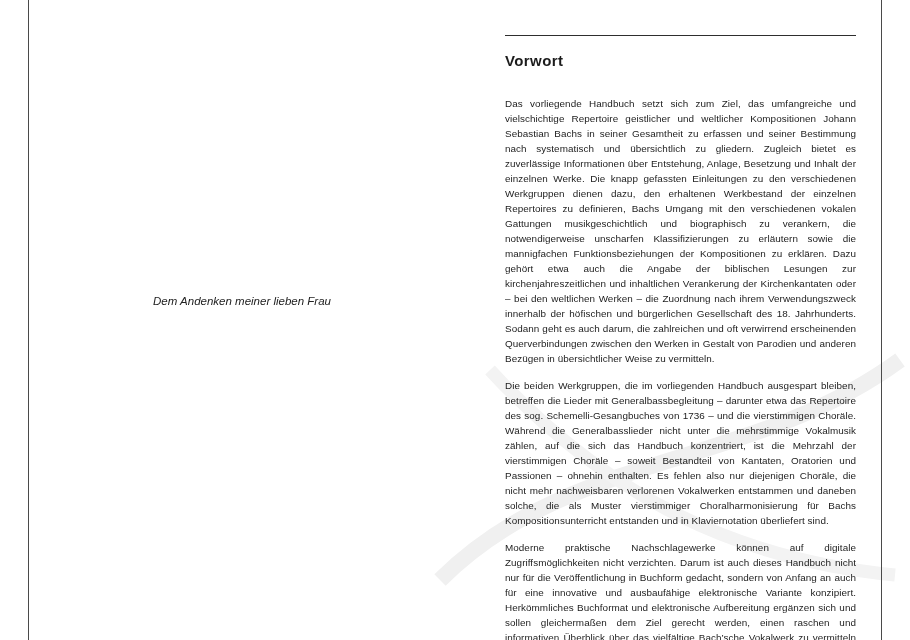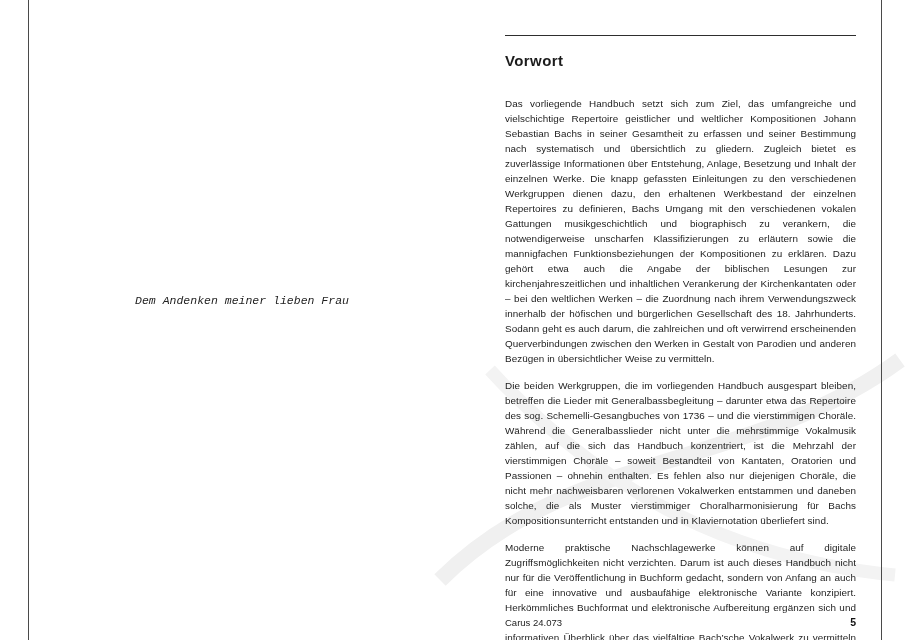--- a/index.html
+++ b/index.html
@@ -39,21 +39,21 @@
     width: 426px;
     height: 640px;
     z-index: 1;
   }
   .dedication {
     position: absolute;
     top: 294px;
     left: 0;
     width: 100%;
     text-align: center;
-    font-family: Liberation Mono, monospace;
+    font-family: Liberation Sans, sans-serif;
     font-style: italic;
     font-size: 11.5px;
     line-height: 14px;
     color: #222222;
   }
 
   .right-page {
     position: absolute;
     left: 505px;
     top: 0;
@@ -137,19 +137,15 @@
   <div class="right-page">
     <div class="top-rule"></div>
     <h1 class="heading">Vorwort</h1>
 
     <div class="body-text">
       <p class="para">Das vorliegende Handbuch setzt sich zum Ziel, das umfangreiche und vielschichtige Repertoire geistlicher und weltlicher Kompositionen Johann Sebastian Bachs in seiner Gesamtheit zu erfassen und seiner Bestimmung nach systematisch und übersichtlich zu gliedern. Zugleich bietet es zuverlässige Informationen über Entstehung, Anlage, Besetzung und Inhalt der einzelnen Werke. Die knapp gefassten Einleitungen zu den verschiedenen Werkgruppen dienen dazu, den erhaltenen Werkbestand der einzelnen Repertoires zu definieren, Bachs Umgang mit den verschiedenen vokalen Gattungen musikgeschichtlich und biographisch zu verankern, die notwendigerweise unscharfen Klassifizierungen zu erläutern sowie die mannigfachen Funktionsbeziehungen der Kompositionen zu erklären. Dazu gehört etwa auch die Angabe der biblischen Lesungen zur kirchenjahreszeitlichen und inhaltlichen Verankerung der Kirchenkantaten oder – bei den weltlichen Werken – die Zuordnung nach ihrem Verwendungszweck innerhalb der höfischen und bürgerlichen Gesellschaft des 18. Jahrhunderts. Sodann geht es auch darum, die zahlreichen und oft verwirrend erscheinenden Querverbindungen zwischen den Werken in Gestalt von Parodien und anderen Bezügen in übersichtlicher Weise zu vermitteln.</p>
       <p class="para">Die beiden Werkgruppen, die im vorliegenden Handbuch ausgespart bleiben, betreffen die Lieder mit Generalbassbegleitung – darunter etwa das Repertoire des sog. Schemelli-Gesangbuches von 1736 – und die vierstimmigen Choräle. Während die Generalbasslieder nicht unter die mehrstimmige Vokalmusik zählen, auf die sich das Handbuch konzentriert, ist die Mehrzahl der vierstimmigen Choräle – soweit Bestandteil von Kantaten, Oratorien und Passionen – ohnehin enthalten. Es fehlen also nur diejenigen Choräle, die nicht mehr nachweisbaren verlorenen Vokalwerken entstammen und daneben solche, die als Muster vierstimmiger Choralharmonisierung für Bachs Kompositionsunterricht entstanden und in Klaviernotation überliefert sind.</p>
       <p class="para">Moderne praktische Nachschlagewerke können auf digitale Zugriffsmöglichkeiten nicht verzichten. Darum ist auch dieses Handbuch nicht nur für die Veröffentlichung in Buchform gedacht, sondern von Anfang an auch für eine innovative und ausbaufähige elektronische Variante konzipiert. Herkömmliches Buchformat und elektronische Aufbereitung ergänzen sich und sollen gleichermaßen dem Ziel gerecht werden, einen raschen und informativen Überblick über das vielfältige Bach’sche Vokalwerk zu vermitteln und damit auch einen leichteren Zugang zu einzelnen Werken zu gewinnen. Aber es kann nicht mehr bieten als eine nützliche und verlässliche Starthilfe auf dem lohnenden Weg zu einem tieferen Verständnis der vielfältigen und reichhaltigen Vokalmusik Bachs.</p>
     </div>
 
-    <div class="page-footer">
-      <span class="footer-edition">Carus 24.073</span>
-      <span class="footer-pagenum">5</span>
-    </div>
   </div>
 
 </div>
 
 </body></html>

